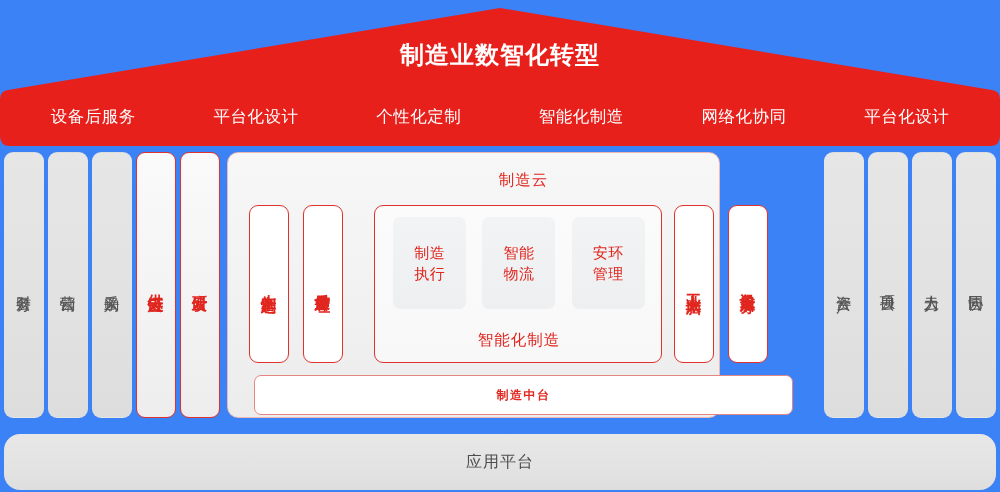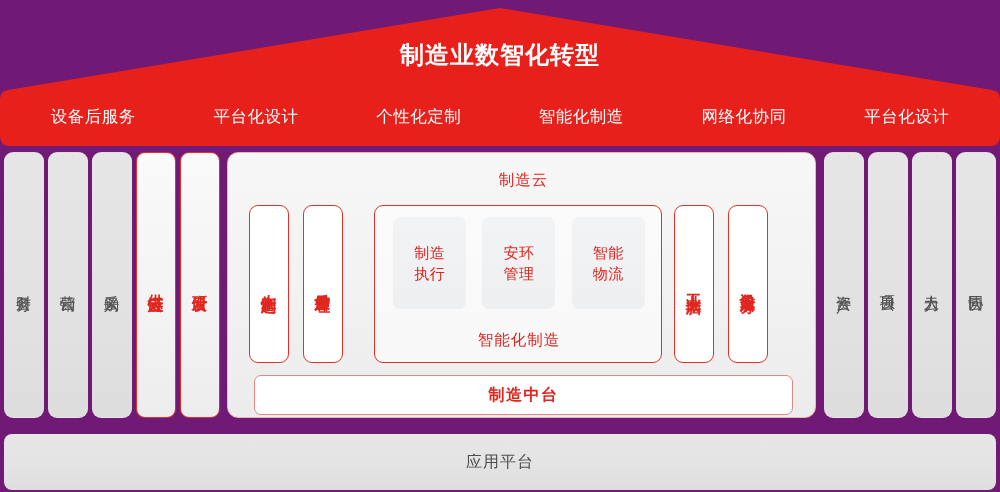--- a/index.html
+++ b/index.html
@@ -3,21 +3,21 @@
 <meta charset="utf-8">
 <style>
   html,body{margin:0;padding:0;background:#ffffff;}
   body{
     font-family:"Liberation Sans","DejaVu Sans",sans-serif;
     -webkit-font-smoothing:antialiased;
   }
   #stage{
     position:relative;
     width:1000px;height:492px;
-    background:#701a75;
+    background:#3b82f6;
     overflow:hidden;
   }
 
   
   #roof{
     position:absolute;left:0;top:0;width:1000px;height:147px;
   }
   #roof svg{display:block;width:1000px;height:147px;}
   #roof-title{
     position:absolute;left:0;top:40px;width:1000px;
@@ -73,21 +73,21 @@
     line-height:19px;
     letter-spacing:1.5px;
     white-space:nowrap;
   }
   .vtext.gray-t{color:#555555;}
   .vtext.red-t{color:#e0261f;font-weight:bold;}
 
   
   #mfg-cloud{
     position:absolute;left:227px;top:0;
-    width:589px;height:266px;
+    width:493px;height:266px;
     box-sizing:border-box;
     border:1px solid #edb7b3;
     border-radius:11px;
     background:linear-gradient(180deg,#f7f7f7 0%,#f2f2f2 50%,#ececec 100%);
   }
   #mfg-cloud-label{
     position:absolute;left:0;top:17px;width:591px;
     text-align:center;
     color:#e0261f;
     font-size:15.5px;
@@ -146,33 +146,33 @@
     position:absolute;left:26px;top:222px;
     width:539px;height:40px;
     box-sizing:border-box;
     border:1px solid #e48682;
     border-radius:7px;
     background:#ffffff;
     display:flex;align-items:center;justify-content:center;
   }
   #mid-platform span{
     color:#e0261f;
-    font-size:16px;
+    font-size:12px;
     font-weight:bold;
     letter-spacing:1.5px;
   }
 
   
   #bottom{
     position:absolute;left:0;top:434px;width:1000px;height:56px;
     display:flex;gap:10px;padding:0 4px;box-sizing:border-box;
   }
   .bbar{
     flex:1 1 0;
-    border-radius:8px;
+    border-radius:16px;
     background:linear-gradient(180deg,#e7e7e7 0%,#e3e3e3 60%,#dedede 100%);
     display:flex;align-items:center;justify-content:center;
     color:#4d4d4d;
     font-size:16px;
     letter-spacing:1px;
   }
 </style>
 </head>
 <body>
 
@@ -220,24 +220,24 @@
       <div class="icol" style="left:75px;">
         <span class="vtext red-t">质量管理</span>
       </div>
 
       <div id="smart-factory">
         <div id="sf-boxes">
           <div class="sf-box">
             <span>制造<br>执行</span>
           </div>
           <div class="sf-box">
-            <span>安环<br>管理</span>
+            <span>智能<br>物流</span>
           </div>
           <div class="sf-box">
-            <span>智能<br>物流</span>
+            <span>安环<br>管理</span>
           </div>
         </div>
         <div id="sf-label">智能化制造</div>
       </div>
 
       <div class="icol" style="left:446px;">
         <span class="vtext red-t">工业大脑</span>
       </div>
       <div class="icol" style="left:500px;">
         <span class="vtext red-t">设备后服务</span>

